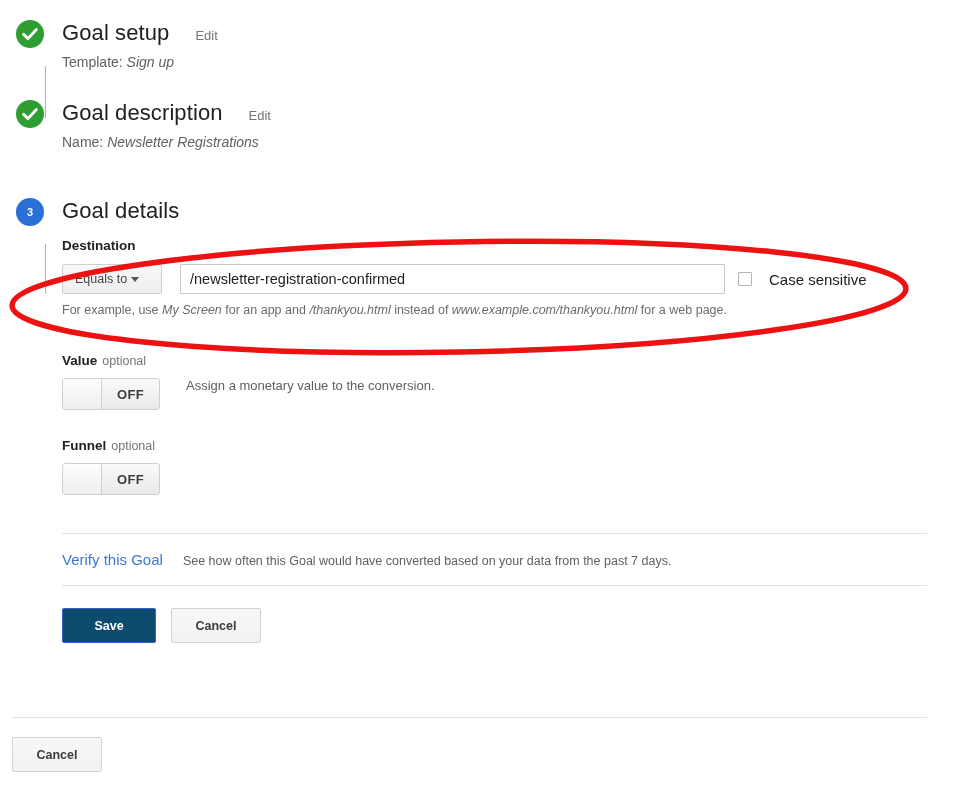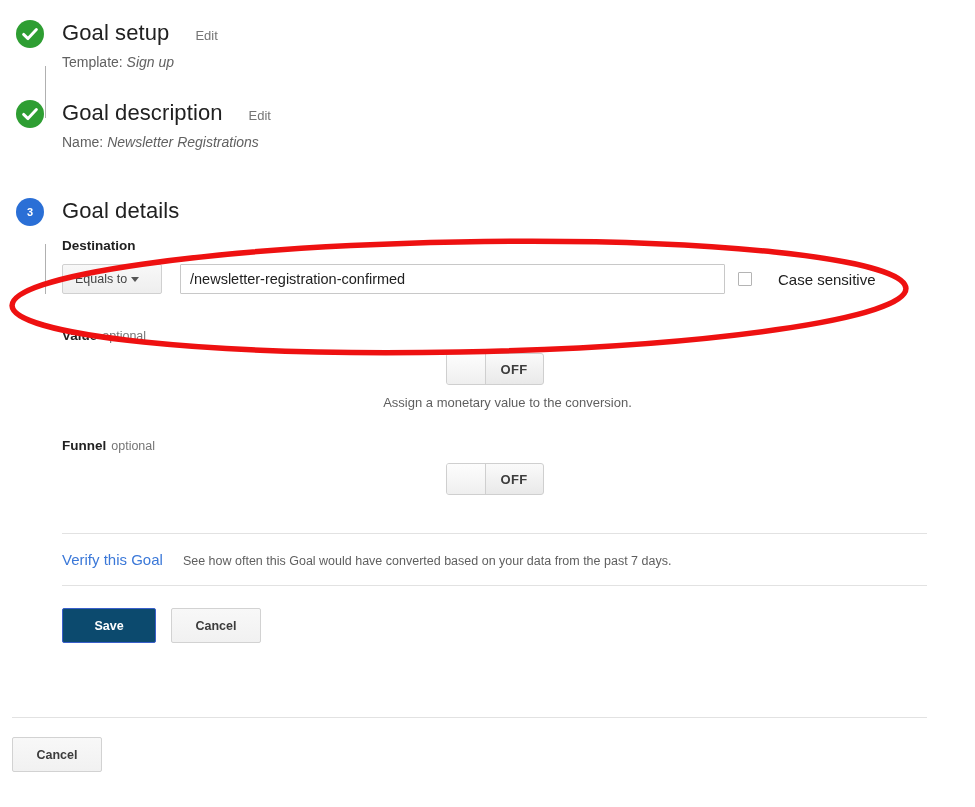--- a/index.html
+++ b/index.html
@@ -152,21 +152,21 @@
     font-size: 14.5px;
     font-family: "Liberation Sans", sans-serif;
     color: #212121;
     background: #fff;
     outline: none;
   }
   .case-wrap {
     display: flex;
     align-items: center;
     margin-left: 13px;
-    gap: 26px;
+    gap: 17px;
   }
   .cb {
     width: 14px;
     height: 14px;
     border: 1px solid #b4b4b4;
     background: #fff;
     border-radius: 1px;
     cursor: pointer;
     box-sizing: border-box;
   }
@@ -208,22 +208,20 @@
     display: flex;
     align-items: center;
     justify-content: center;
     font-size: 13px;
     font-weight: bold;
     color: #3c3c3c;
     letter-spacing: 0.4px;
   }
   .toggle-row {
     display: flex;
-    align-items: center;
-    flex-direction: column;
   }
   .toggle-desc {
     font-size: 13px;
     color: #5f5f5f;
     margin-left: 26px;
     margin-top: 10px;
   }
   .block-desc {
     margin-top: 10px;
     font-size: 13px;
@@ -369,20 +367,23 @@
           <span>Equals to</span>
           <span class="caret"></span>
         </div>
         <input class="text-input" type="text" value="/newsletter-registration-confirmed" style="">
         <div class="case-wrap">
           <span class="cb"></span>
           <span class="case-label">Case sensitive</span>
         </div>
       </div>
 
+      <div class="help-text">
+        <span>For example, use </span><span class="ital">My Screen</span><span> for an app and </span><span class="ital">/thankyou.html</span><span> instead of </span><span class="ital">www.example.com/thankyou.html</span><span> for a web page.</span>
+      </div>
 
       <div class="field-label" style="margin-top:34px;">
         <span>Value</span><span class="optional">optional</span>
       </div>
       <div class="toggle-row">
         <div class="toggle">
           <div class="knob"></div>
           <div class="state">OFF</div>
         </div>
         <div class="toggle-desc">Assign a monetary value to the conversion.</div>

